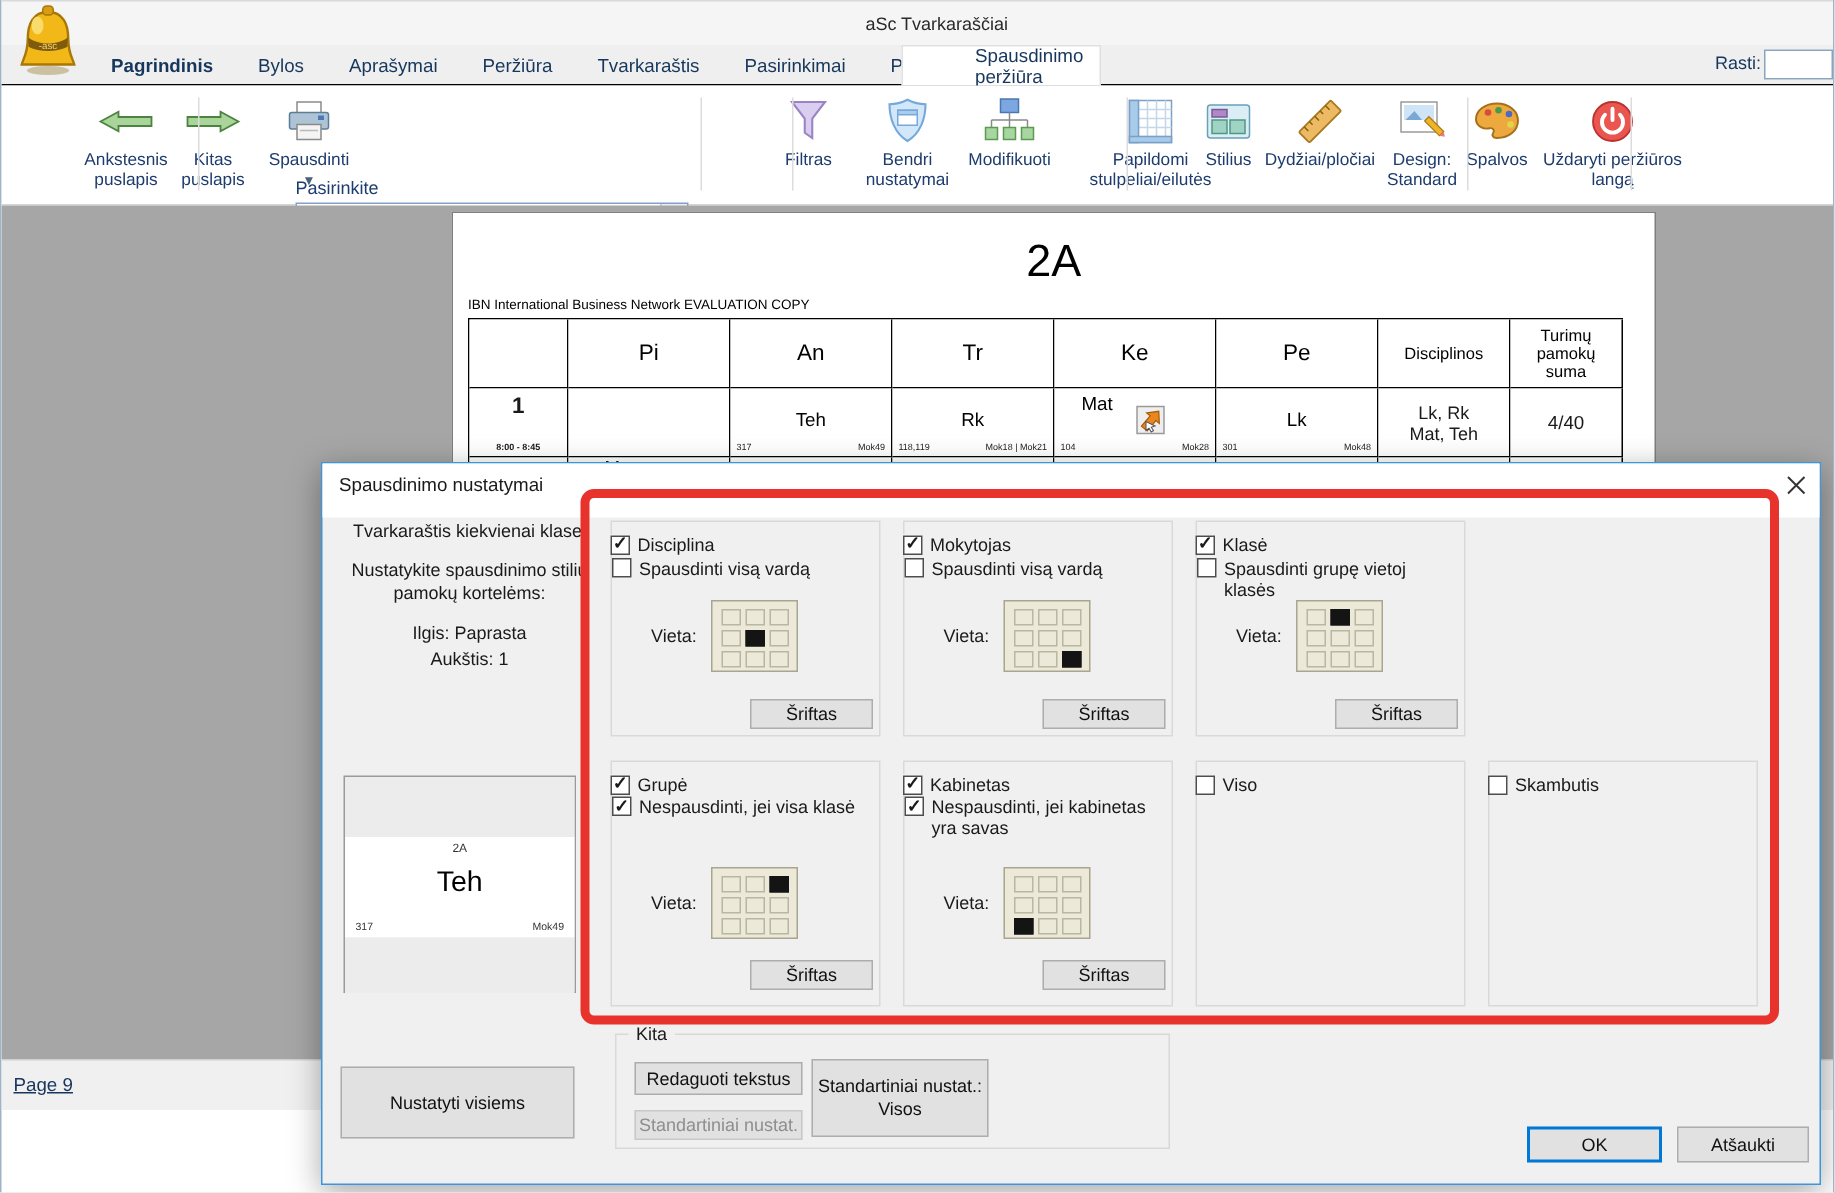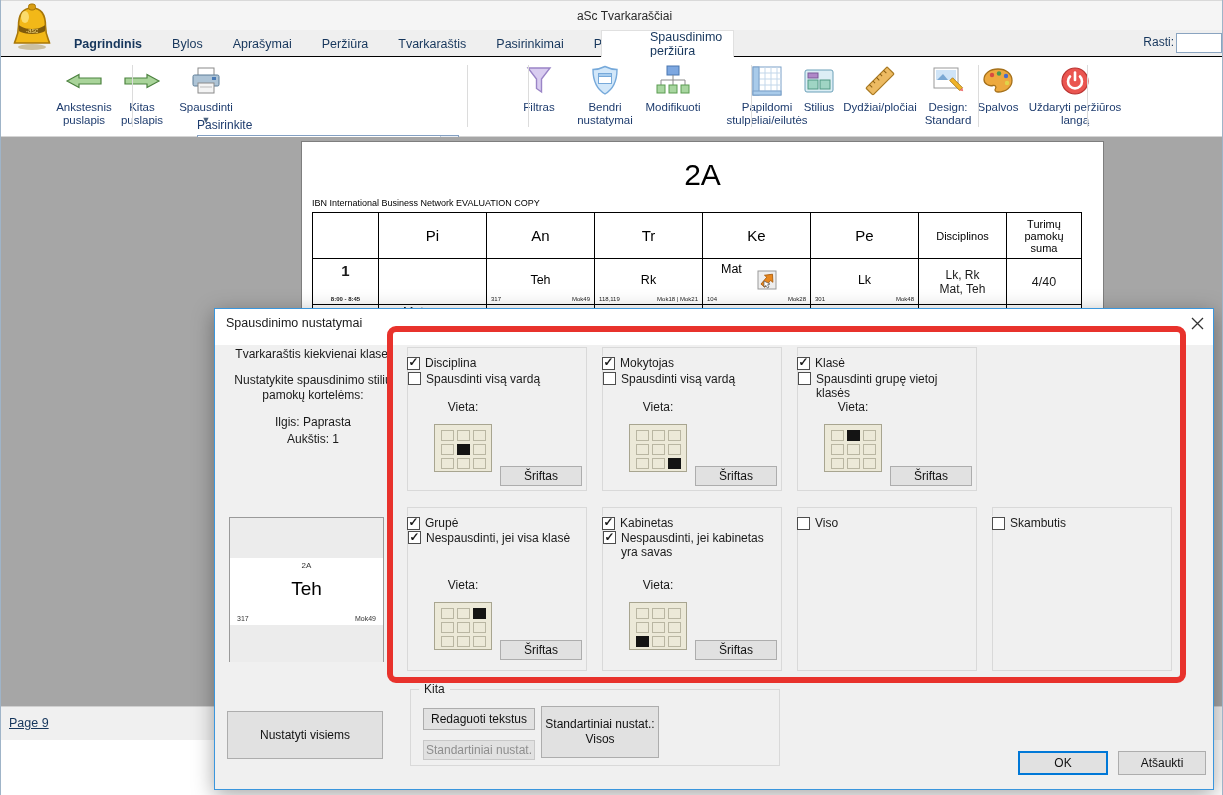--- a/index.html
+++ b/index.html
@@ -81,21 +81,21 @@
   .btn { background:#e1e1e1; border:1px solid #adadad; font-size:12px; color:#111; display:flex; align-items:center; justify-content:center; text-align:center; cursor:default; font-family:"Liberation Sans", sans-serif; }
   .btn.disabled { color:#8e8e8e; border-color:#c8c8c8; }
   .setall { position:absolute; left:12px; top:402px; width:156px; height:48px; }
 
   .grp { position:absolute; border:1px solid #d9d9d9; }
   .grp .legend { position:absolute; left:-1px; top:-8px; background:#f0f0f0; padding-right:7px; display:flex; align-items:center; gap:5px; font-size:12px;margin-top:16px; }
   .cb { width:13px; height:13px; background:#fff; border:1px solid #4d4d4d; position:relative; flex:none; display:inline-block; }
   .cb.checked::after { content:"✓"; position:absolute; left:0.5px; top:-2.5px; font-size:12px; font-weight:bold; color:#1a1a1a; }
   .optrow { position:absolute; left:0px; display:flex; gap:5px; font-size:12px; align-items:flex-start; }
   .optrow .lbl { line-height:14px; max-width:150px; }
-  .vieta { position:absolute; display:flex; align-items:center; gap:10px; font-size:12px;flex-direction:column; }
+  .vieta { position:absolute; display:flex; align-items:center; gap:10px; font-size:12px; }
   .vgrid { width:58px; height:48px; background:#ece9d8; border:1px solid #a8a590; padding:5px 6px; display:grid; grid-template-columns:repeat(3,13px); grid-template-rows:repeat(3,11px); gap:3px; }
   .vcell { background:#ece9d8; border:1px solid #b9b6a2; }
   .vcell.filled { background:#141414; border-color:#141414; }
   .fontbtn { position:absolute; width:82px; height:20px; }
 
   .kita { position:absolute; left:195px; top:380px; width:370px; height:77px; border:1px solid #d9d9d9; }
   .kita .legend { position:absolute; left:8px; top:-8px; background:#f0f0f0; padding:0 5px; font-size:12px; }
   .k-edit { position:absolute; left:12px; top:18px; width:112px; height:22px; }
   .k-std { position:absolute; left:12px; top:50px; width:112px; height:20px; }
   .k-visos { position:absolute; left:130px; top:16px; width:118px; height:52px; line-height:15px; }

